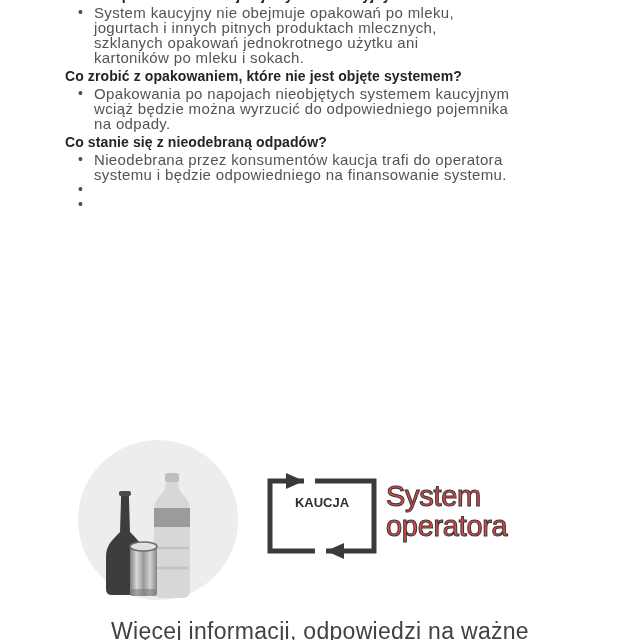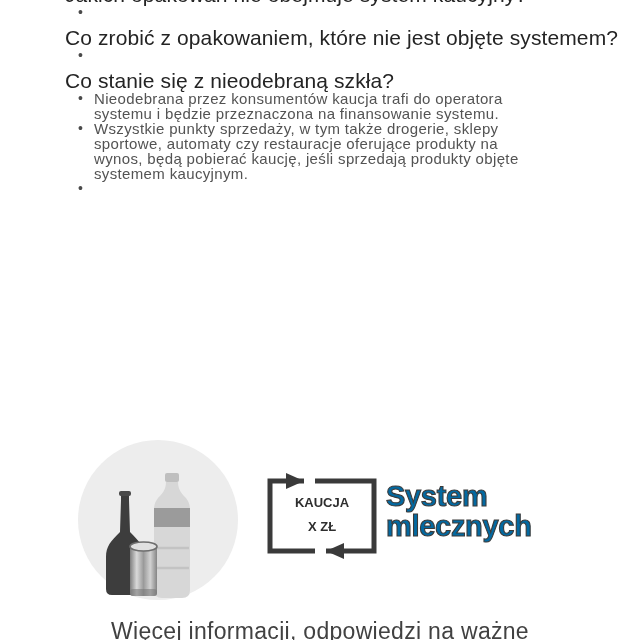--- a/index.html
+++ b/index.html
@@ -2,87 +2,90 @@
 <html><head>
 <meta charset="utf-8">
 <style>
   html,body { margin:0; padding:0; background:#ffffff; }
   .page {
     position:relative; width:640px; height:640px; overflow:hidden;
     background:#ffffff; font-family:"Liberation Sans", sans-serif;
   }
   .content { position:absolute; left:65px; top:-13px; width:560px; }
   .sec-heading {
-    font-weight:normal; font-size:21px; line-height:16px; color:#242424;
-    letter-spacing:0.1px; margin:10px 0 2px 0; white-space:pre-line;
+    font-weight:bold; font-size:14px; line-height:16px; color:#242424;
+    letter-spacing:0.1px; margin:3px 0 2px 0; white-space:pre-line;
   }
   .sec.first .sec-heading { margin-top:0; }
   .bullet { display:flex; font-size:15px; line-height:15px; color:#535353; letter-spacing:0.35px; }
   .dot { flex:none; width:16px; padding-left:13px; color:#4a4a4a; font-size:14px; }
   .btext { white-space:pre-line; }
 
   .illustration { position:absolute; left:78px; top:440px; width:160px; height:160px; }
 
   .badge { position:absolute; left:266px; top:473px; width:112px; height:88px; }
   .badge svg { position:absolute; left:0; top:0; }
   .badge-text {
     position:absolute; left:0; width:112px; text-align:center;
     font-weight:bold; font-size:13px; line-height:24px; color:#2e2e2e; letter-spacing:0px;
   }
   .badge-l1 { top:18px; }
   .badge-l2 { top:42px; }
 
   .brand {
     position:absolute; left:386px; top:481px;
-    font-weight:bold; font-size:29px; line-height:30px; color:#0369a1;
+    font-weight:normal; font-size:29px; line-height:30px; color:#ef4444;
     letter-spacing:-0.3px; -webkit-text-stroke:1.1px #3a3a3a;
   }
 
   .footer {
     position:absolute; left:0; top:618px; width:640px; text-align:center;
     font-size:23px; line-height:26px; color:#414141; letter-spacing:0.3px;
   }
 </style>
 </head>
 <body>
 
 <div class="page">
 
   <div class="content">
 
     <div class="sec first">
       <div class="sec-heading">Jakich opakowań nie obejmuje system kaucyjny?</div>
       <div class="bullet">
         <span class="dot">•</span>
+        <span class="btext">System kaucyjny nie obejmuje opakowań po mleku,
+jogurtach i innych pitnych produktach mlecznych,
+szklanych opakowań jednokrotnego użytku ani
+kartoników po mleku i sokach.</span>
       </div>
     </div>
 
     <div class="sec">
       <div class="sec-heading">Co zrobić z opakowaniem, które nie jest objęte systemem?</div>
       <div class="bullet">
         <span class="dot">•</span>
+        <span class="btext">Opakowania po napojach nieobjętych systemem kaucyjnym
+wciąż będzie można wyrzucić do odpowiedniego pojemnika
+na odpady.</span>
       </div>
     </div>
 
     <div class="sec">
-      <div class="sec-heading">Co stanie się z nieodebraną szkła?</div>
+      <div class="sec-heading">Co stanie się z nieodebraną odpadów?</div>
       <div class="bullet">
         <span class="dot">•</span>
         <span class="btext">Nieodebrana przez konsumentów kaucja trafi do operatora
-systemu i będzie przeznaczona na finansowanie systemu.</span>
+systemu i będzie odpowiedniego na finansowanie systemu.</span>
       </div>
     </div>
 
     <div class="sec">
       <div class="bullet">
         <span class="dot">•</span>
-        <span class="btext">Wszystkie punkty sprzedaży, w tym także drogerie, sklepy
-sportowe, automaty czy restauracje oferujące produkty na
-wynos, będą pobierać kaucję, jeśli sprzedają produkty objęte
-systemem kaucyjnym.</span>
       </div>
     </div>
 
     <div class="sec">
       <div class="bullet">
         <span class="dot">•</span>
       </div>
     </div>
 
   </div>
@@ -121,23 +124,22 @@
 
   <div class="badge">
     <svg width="112" height="88" viewBox="0 0 112 88" xmlns="http://www.w3.org/2000/svg">
       <rect x="4" y="8" width="104" height="70" fill="none" stroke="#3a3a3a" stroke-width="5"></rect>
       <rect x="38" y="2" width="11" height="12" fill="#ffffff"></rect>
       <rect x="49" y="72" width="11" height="12" fill="#ffffff"></rect>
       <polygon points="20,0 20,16 38,8" fill="#3a3a3a"></polygon>
       <polygon points="78,70 78,86 60,78" fill="#3a3a3a"></polygon>
     </svg>
     <div class="badge-text badge-l1">KAUCJA</div>
-    <div class="badge-text badge-l2">X ZŁ</div>
   </div>
 
   <div class="brand">
     <div>System</div>
-    <div>mlecznych</div>
+    <div>operatora</div>
   </div>
 
   <div class="footer">Więcej informacji, odpowiedzi na ważne</div>
 
 </div>
 
 </body></html>

